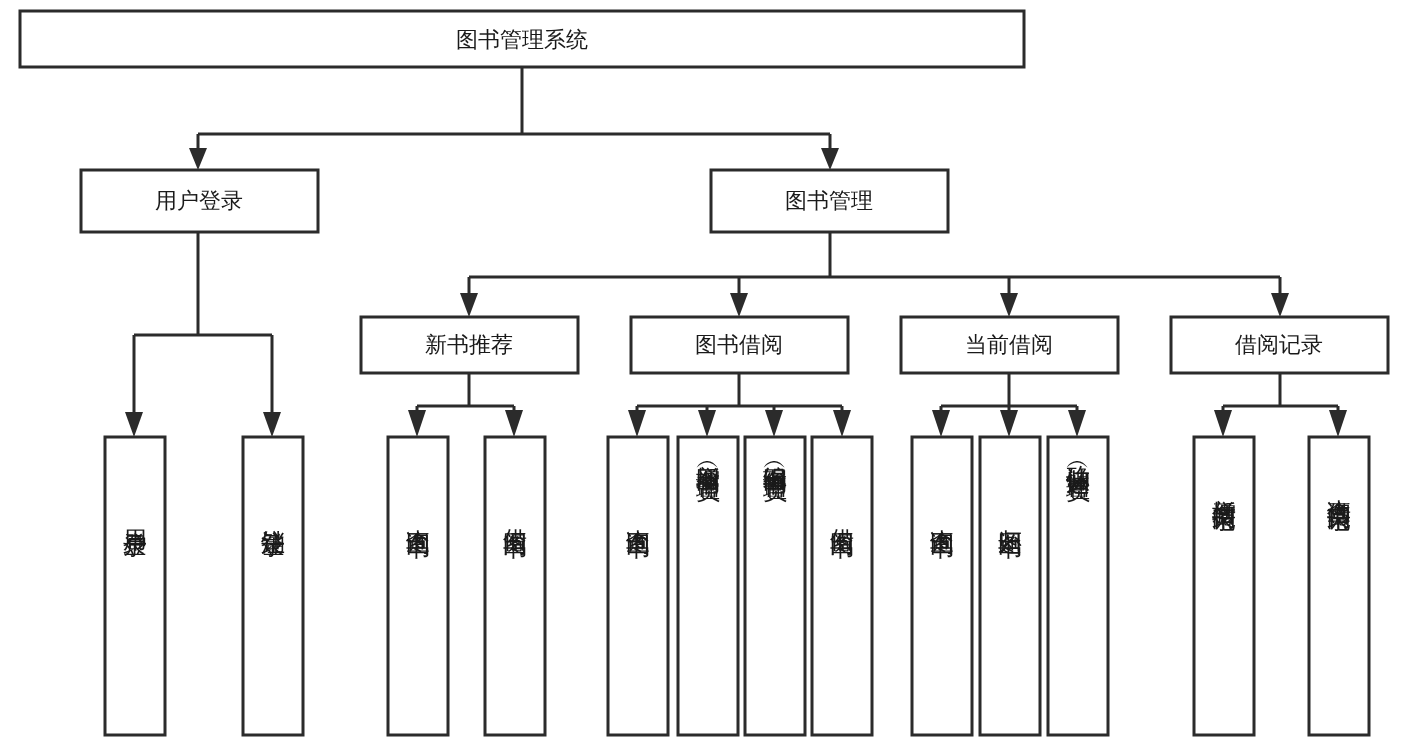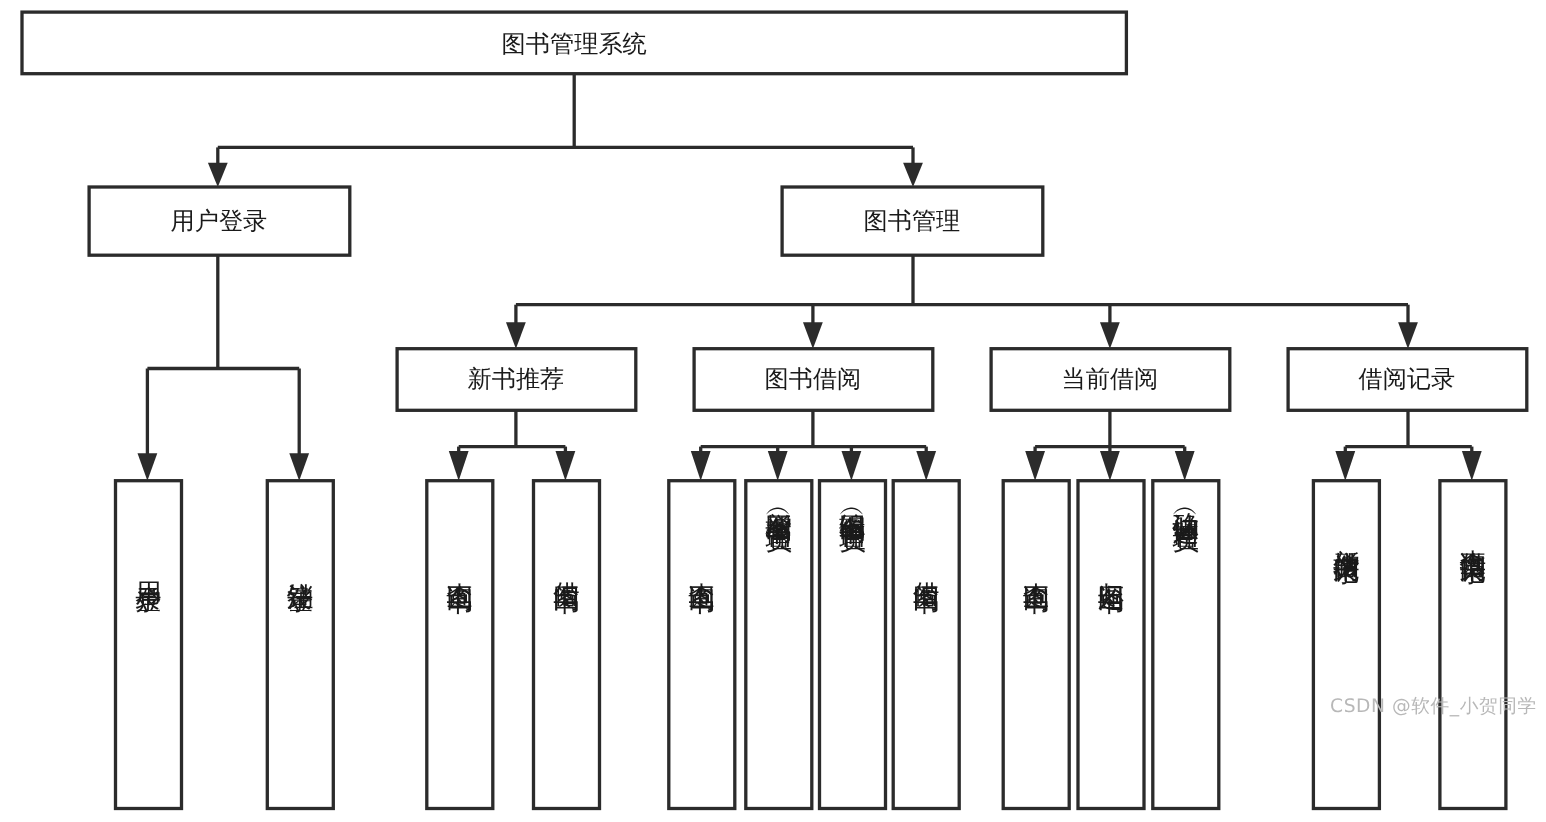--- a/index.html
+++ b/index.html
@@ -246,15 +246,14 @@
     <span class="leaf-label">确认归还（管理员）</span>
   </div>
 
   <div class="leaf-label-wrap" style="left:1194px; top:480px; width:60px; height:255px;">
     <span class="leaf-label">新增借阅记录</span>
   </div>
   <div class="leaf-label-wrap" style="left:1309px; top:480px; width:60px; height:255px;">
     <span class="leaf-label">查询借阅记录</span>
   </div>
 
-  <div class="watermark">CSDN @软件_小贺同学</div>
 
 </div>
 
 </body></html>

